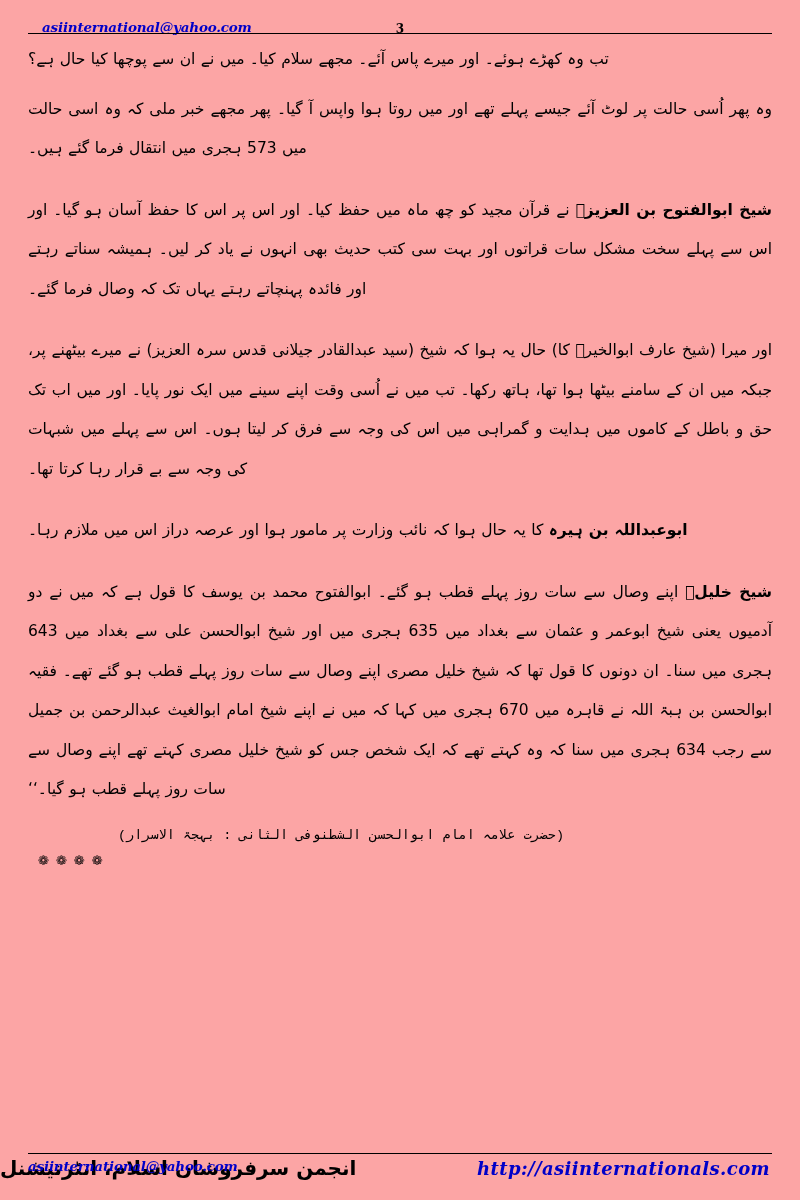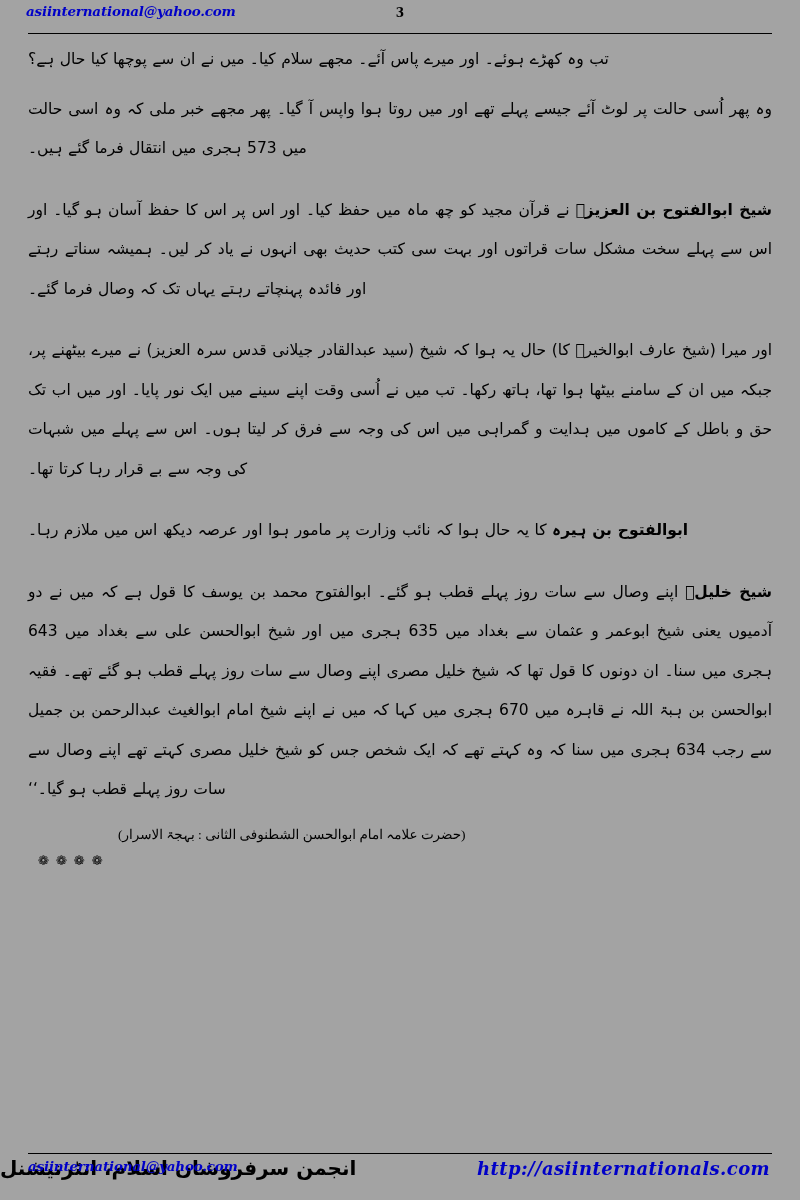--- a/index.html
+++ b/index.html
@@ -12,22 +12,22 @@
     width: 800px; height: 1200px;
     font-family: "DejaVu Sans", sans-serif;
     position: relative;
     overflow: hidden;
   }
 
   .page {
     position: relative;
     width: 800px;
     height: 1200px;
-    background: #a3a3a3;
-    padding: 0;
+    background: #fca5a5;
+    padding: 16px;
   }
 
   
   .header {
     position: relative;
     height: 34px;
     padding: 5px 30px 0 28px;
   }
   .header-email {
     position: absolute;
@@ -101,21 +101,21 @@
 
   
   .para.inset {
     padding-right: 70px;
     text-align: right;
   }
 
   
   .citation {
     direction: rtl;
-    font-family: Liberation Serif, serif;
+    font-family: Liberation Mono, monospace;
     font-size: 13.5px;
     color: #000000;
     text-align: center;
     margin-top: 16px;
     padding-left: 90px;
   }
   .ornaments {
     text-align: center;
     margin-top: 10px;
     letter-spacing: 7px;
@@ -190,22 +190,22 @@
     <p class="para gap-md">وہ پھر اُسی حالت پر لوٹ آئے جیسے پہلے تھے اور میں روتا ہوا واپس آ گیا۔ پھر مجھے خبر ملی کہ وہ اسی حالت میں 573 ہجری میں انتقال فرما گئے ہیں۔</p>
 
     <p class="para gap-md">
       <span class="bold-name">شیخ ابوالفتوح بن العزیزؒ</span>
       <span>نے قرآن مجید کو چھ ماہ میں حفظ کیا۔ اور اس پر اس کا حفظ آسان ہو گیا۔ اور اس سے پہلے سخت مشکل سات قراتوں اور بہت سی کتب حدیث بھی انہوں نے یاد کر لیں۔ ہمیشہ سناتے رہتے اور فائدہ پہنچاتے رہتے یہاں تک کہ وصال فرما گئے۔</span>
     </p>
 
     <p class="para gap-md">اور میرا (شیخ عارف ابوالخیرؒ کا) حال یہ ہوا کہ شیخ (سید عبدالقادر جیلانی قدس سرہ العزیز) نے میرے بیٹھنے پر، جبکہ میں ان کے سامنے بیٹھا ہوا تھا، ہاتھ رکھا۔ تب میں نے اُسی وقت اپنے سینے میں ایک نور پایا۔ اور میں اب تک حق و باطل کے کاموں میں ہدایت و گمراہی میں اس کی وجہ سے فرق کر لیتا ہوں۔ اس سے پہلے میں شبہات کی وجہ سے بے قرار رہا کرتا تھا۔</p>
 
     <p class="para inset gap-md">
-      <span class="bold-name">ابوالفتوح بن ہیرہ</span>
-      <span>کا یہ حال ہوا کہ نائب وزارت پر مامور ہوا اور عرصہ دیکھ اس میں ملازم رہا۔</span>
+      <span class="bold-name">ابوعبداللہ بن ہیرہ</span>
+      <span>کا یہ حال ہوا کہ نائب وزارت پر مامور ہوا اور عرصہ دراز اس میں ملازم رہا۔</span>
     </p>
 
     <p class="para">
       <span class="bold-name">شیخ خلیلؒ</span>
       <span>اپنے وصال سے سات روز پہلے قطب ہو گئے۔ ابوالفتوح محمد بن یوسف کا قول ہے کہ میں نے دو آدمیوں یعنی شیخ ابوعمر و عثمان سے بغداد میں 635 ہجری میں اور شیخ ابوالحسن علی سے بغداد میں 643 ہجری میں سنا۔ ان دونوں کا قول تھا کہ شیخ خلیل مصری اپنے وصال سے سات روز پہلے قطب ہو گئے تھے۔ فقیہ ابوالحسن بن ہبۃ اللہ نے قاہرہ میں 670 ہجری میں کہا کہ میں نے اپنے شیخ امام ابوالغیث عبدالرحمن بن جمیل سے رجب 634 ہجری میں سنا کہ وہ کہتے تھے کہ ایک شخص جس کو شیخ خلیل مصری کہتے تھے اپنے وصال سے سات روز پہلے قطب ہو گیا۔‘‘</span>
     </p>
 
     <div class="citation">(حضرت علامہ امام ابوالحسن الشطنوفی الثانی : بہجۃ الاسرار)</div>
 
     <div class="ornaments"><span>❁</span><span>❁</span><span>❁</span><span>❁</span></div>

